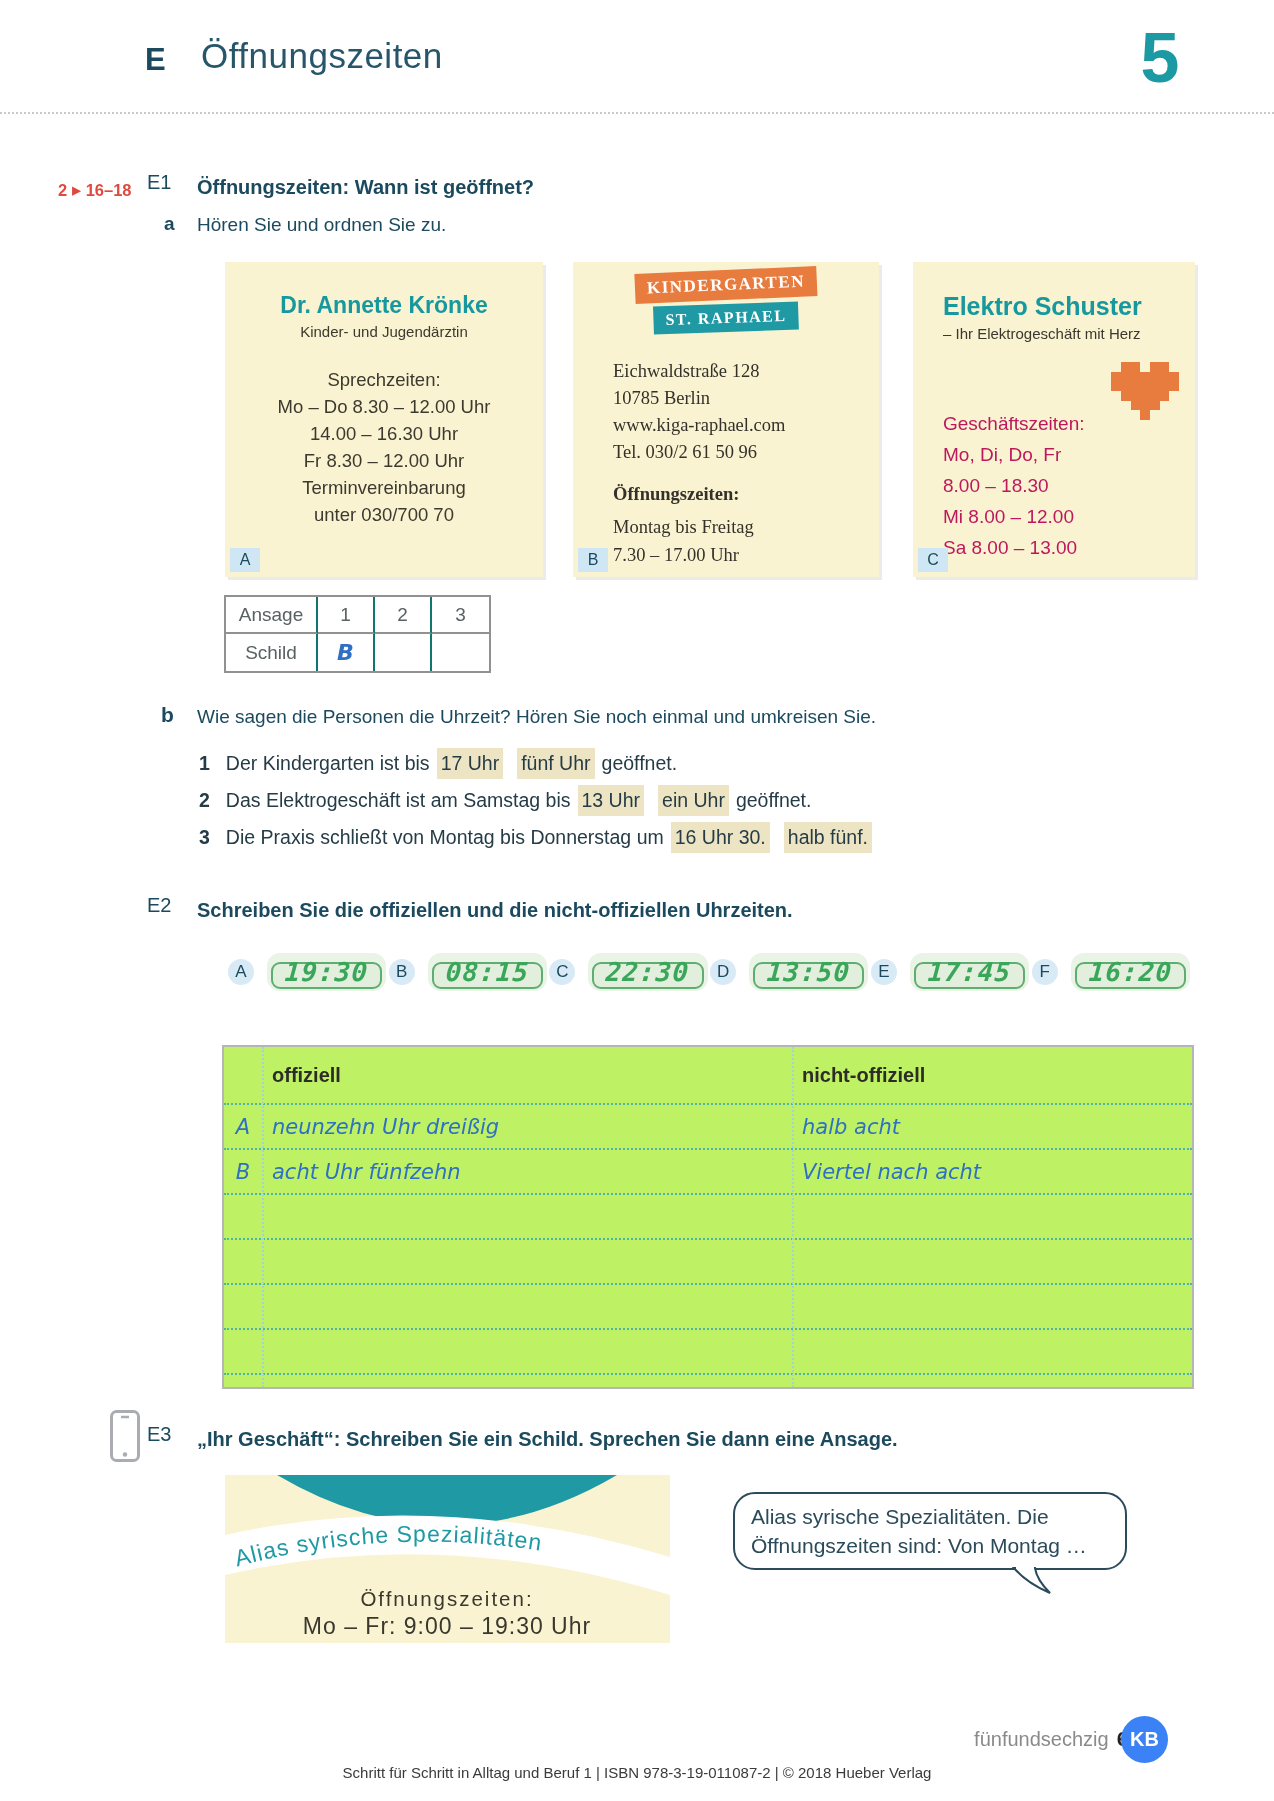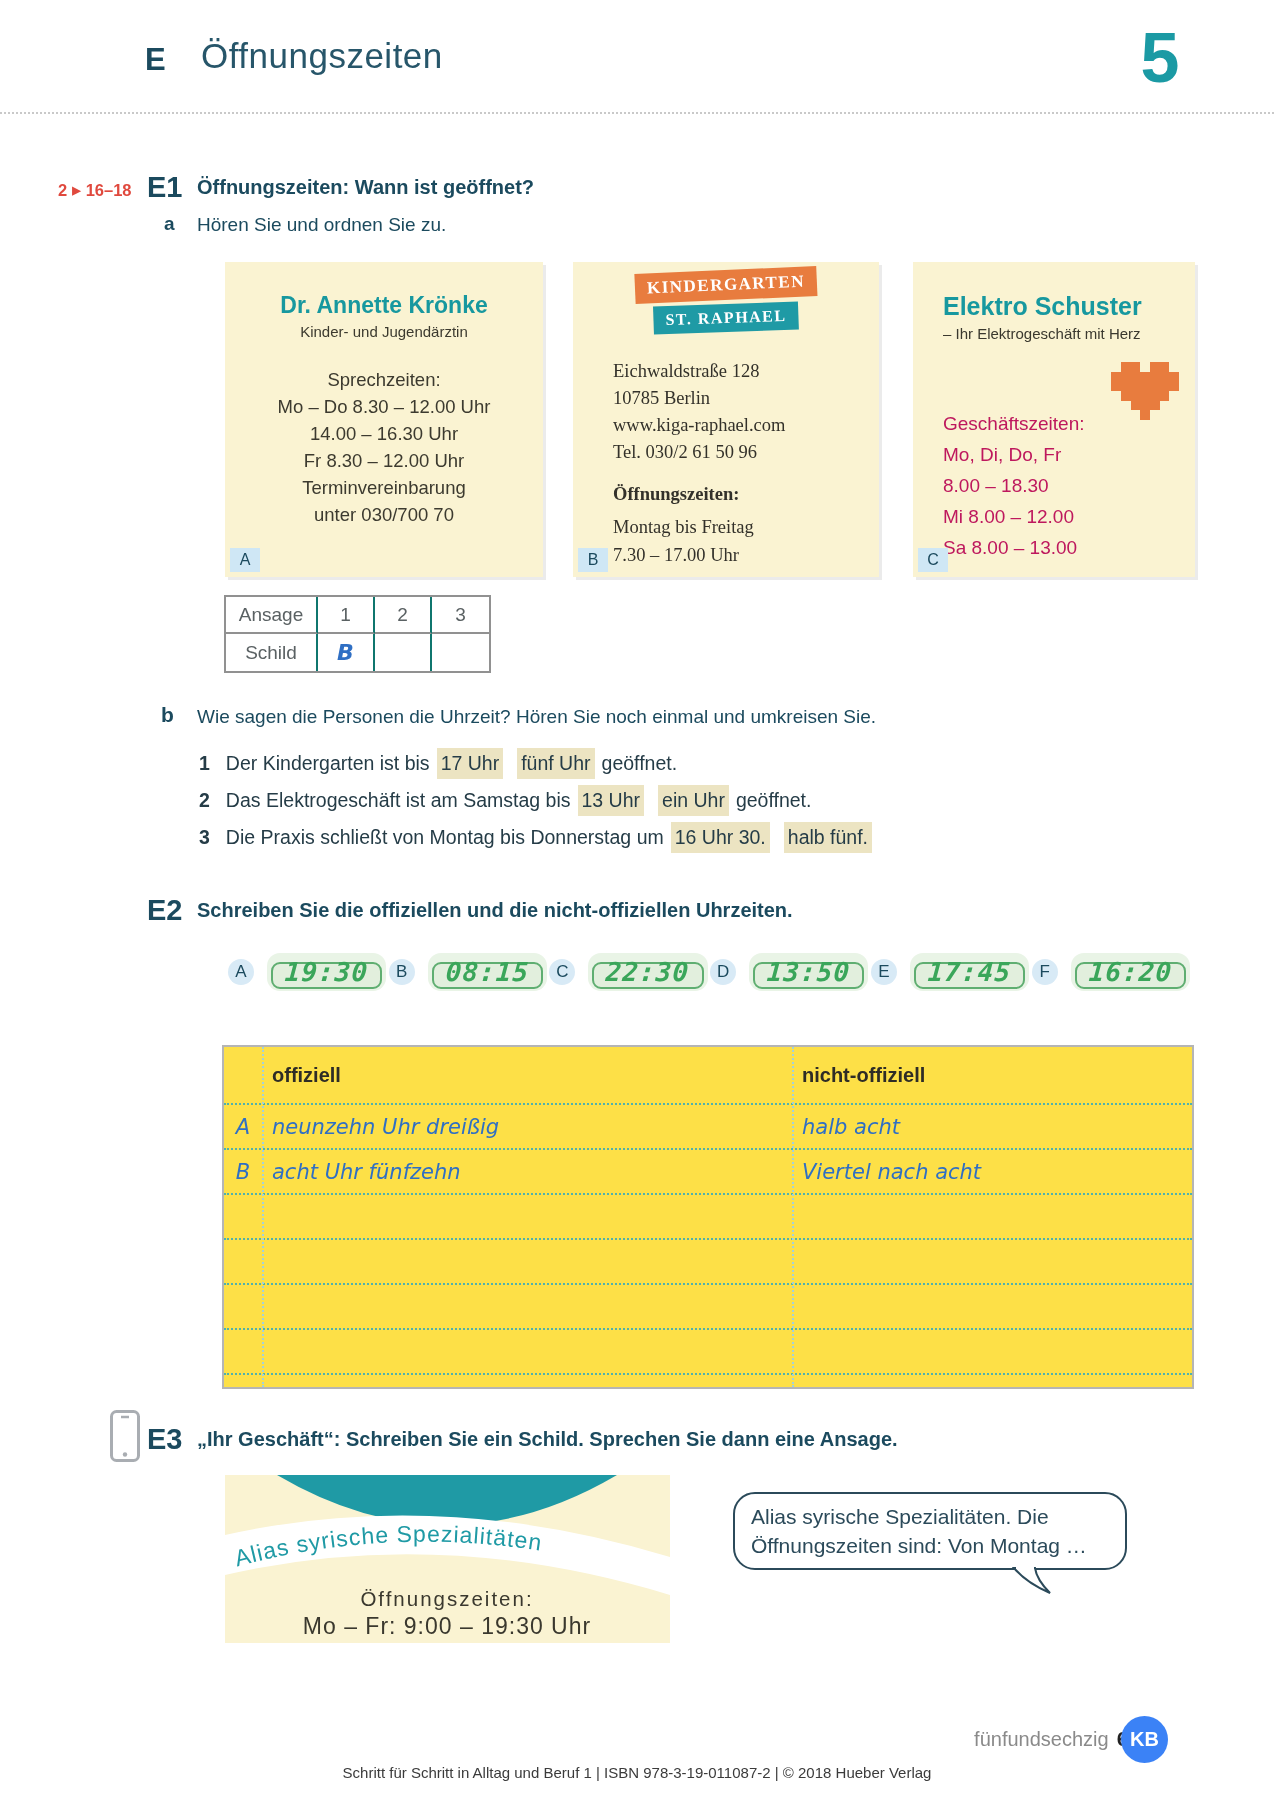--- a/index.html
+++ b/index.html
@@ -8,21 +8,21 @@
 
   
   .chE{position:absolute;left:145px;top:42px;font-size:31px;font-weight:bold;color:#1b4a5e;}
   .chTitle{position:absolute;left:201px;top:36px;font-size:35px;font-weight:300;color:#27566a;letter-spacing:.5px;}
   .unit{position:absolute;left:1128px;top:18px;width:64px;text-align:center;font-size:70px;font-weight:bold;color:#1b9aa4;}
   .rule{position:absolute;left:0;top:112px;width:1274px;border-top:2px dotted #c9c9c9;}
 
   .audio{position:absolute;left:58px;top:181px;color:#e0493e;font-size:16.5px;display:flex;align-items:center;gap:5px;font-weight:bold;}
   .audio .tri{font-size:11px;line-height:1;}
 
-  .sec-label{position:absolute;font-weight:bold;color:#1b4a5e;font-size:29px;}
+  .sec-label{position:absolute;font-weight:normal;color:#1b4a5e;font-size:20px;}
   .sec-title{position:absolute;font-weight:bold;color:#1b4a5e;font-size:20px;}
   .sub-label{position:absolute;font-weight:bold;color:#1b4a5e;font-size:19px;}
   .sub-instr{position:absolute;color:#1b4a5e;font-size:19px;}
 
   
   .card{position:absolute;top:262px;height:315px;background:#faf3d2;box-shadow:3px 3px 0 rgba(0,0,0,.08);}
   .chip{position:absolute;left:5px;bottom:5px;min-width:24px;height:24px;padding:0 3px;background:#cfe7f5;
         color:#1b4a5e;font-size:16px;display:flex;align-items:center;justify-content:center;}
   .cardA-title{margin-top:30px;text-align:center;color:#17989f;font-size:23px;font-weight:bold;}
   .cardA-sub{text-align:center;font-size:15px;color:#3c3a2f;margin-top:4px;}
@@ -58,21 +58,21 @@
   .clocks{position:absolute;left:228px;top:953px;width:962px;display:flex;align-items:center;justify-content:space-between;}
   .clock-group{display:flex;align-items:center;gap:13px;}
   .clock-label{width:26px;height:26px;border-radius:50%;background:#d8eaf6;color:#1b4a5e;font-size:17px;
                display:flex;align-items:center;justify-content:center;}
   .clock-outer{background:#e9f4e6;border-radius:13px;padding:4px;}
   .clock-inner{border:2px solid #5fae71;border-radius:9px;background:#e2efdd;padding:3px 12px;}
   .clock-time{font-family:"DejaVu Sans Mono",monospace;font-style:italic;font-weight:bold;
               color:#3aa65a;font-size:26px;letter-spacing:1px;display:inline-block;transform:skewX(-4deg);}
 
   
-  .e2-table{position:absolute;left:222px;top:1045px;width:968px;height:340px;border:2px solid #b5b5b5;background:#fde047;}
+  .e2-table{position:absolute;left:222px;top:1045px;width:968px;height:340px;border:2px solid #b5b5b5;background:#bef264;}
   .vline{position:absolute;top:0;bottom:0;border-left:2px dotted #a5d2d8;}
   .e2-row{height:45px;border-bottom:2px dotted #4fb2ac;display:flex;box-sizing:border-box;}
   .e2-row.head{height:58px;}
   .e2-lcol{width:38px;display:flex;align-items:center;justify-content:center;}
   .e2-c1{width:530px;display:flex;align-items:center;padding-left:10px;box-sizing:border-box;}
   .e2-c2{flex:1;display:flex;align-items:center;padding-left:10px;}
   .e2-head-txt{font-weight:bold;font-size:20px;color:#2e2c26;}
   .e2-table .hand{font-size:21px;}
 
   

